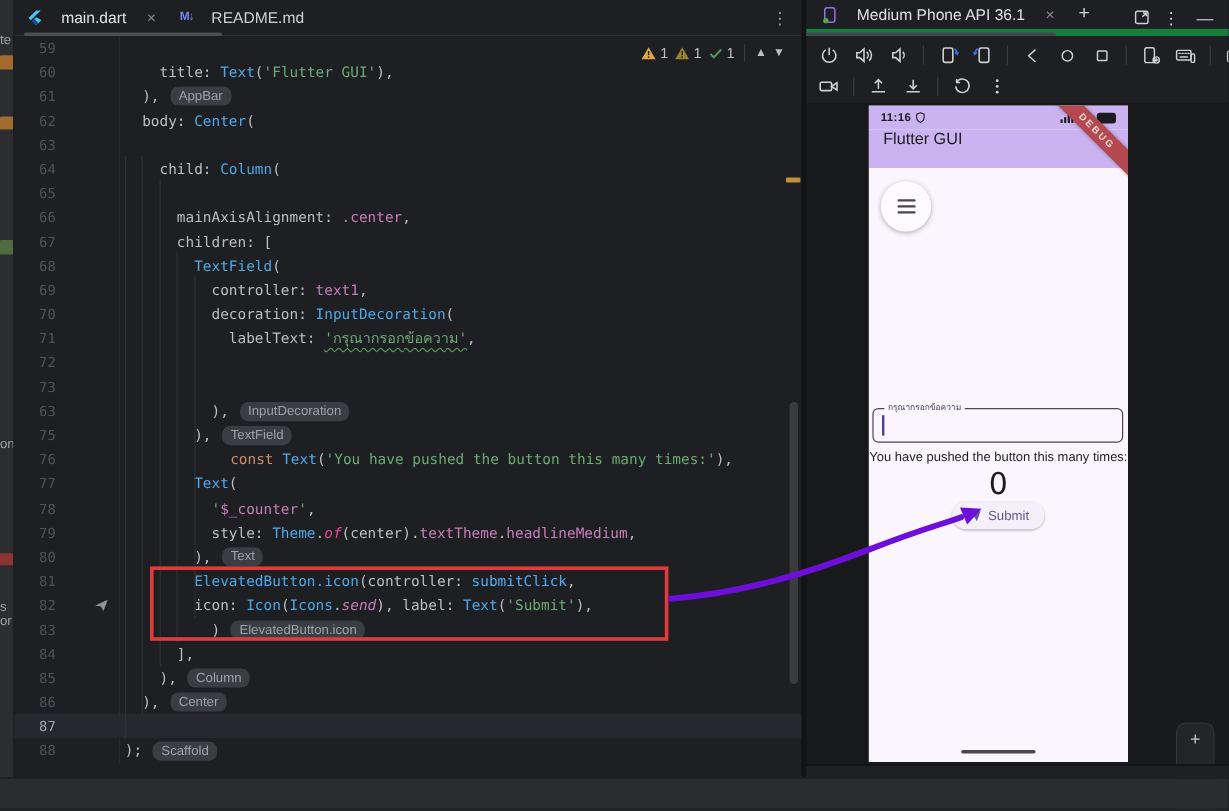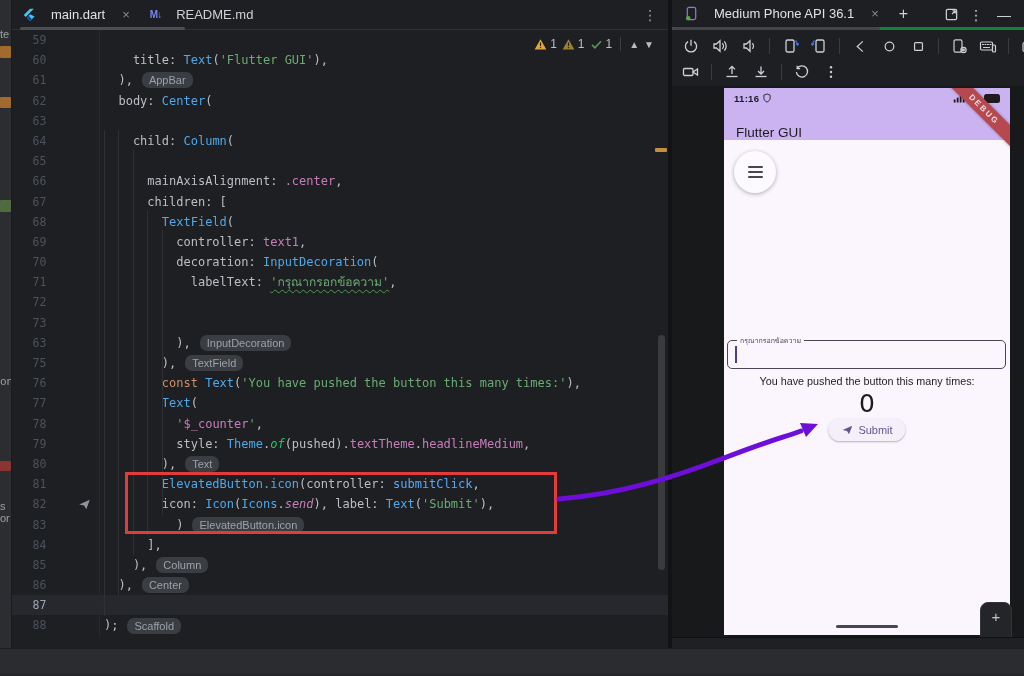--- a/index.html
+++ b/index.html
@@ -25,54 +25,54 @@
   
   #code-rows { position:absolute; left:0; top:30px; right:0; }
   .row { position:relative; display:flex; height:20.2px; align-items:center; }
   .row.caret { background:#26282E; }
   .gut { flex:0 0 88px; position:relative; text-align:center; padding-right:32px;
          font:11.5px "DejaVu Sans Mono", monospace; color:#4D535C; border-right:1px solid #27292D; height:100%; line-height:20.2px; }
   .row.caret .gut { color:#A1A6AE; }
   .gut-ico { position:absolute; left:66px; top:4px; width:13px; height:13px; color:#8F949B; }
   .code { font:12px/20.2px "DejaVu Sans Mono", monospace; white-space:pre; margin-left:4px; }
   .sy-d { color:#BCBEC4; } .sy-t { color:#4FA8E8; } .sy-s { color:#6AAB73; }
-  .sy-k { color:#CF8E6D; } .sy-m { color:#C77DBB; } .sy-f { color:#57AAF7; }
-  .sy-mi { color:#C77DBB; font-style:italic; } .sy-di { color:#22c55e; font-style:italic; }
+  .sy-k { color:#CF8E6D;margin-left:30px; } .sy-m { color:#C77DBB; } .sy-f { color:#57AAF7; }
+  .sy-mi { color:#C77DBB; font-style:italic; } .sy-di { color:#ec4899; font-style:italic; }
   .sy-sq { color:#6AAB73; text-decoration:underline wavy #4E9A57 1px; text-underline-offset:3px; }
   .chip { display:inline-flex; align-items:center; height:16px; margin-left:9px; padding:0 7px;
           background:#3A3D42; border-radius:7px; font:11px "Liberation Sans", sans-serif; color:#9DA2A9; white-space:nowrap; }
   .iguide { position:absolute; width:1px; background:#2E3033; }
   
   #inspections { position:absolute; top:37px; right:14px; display:flex; align-items:center; gap:5px; font-size:12px; color:#BCBEC4; }
   #inspections .cnt { margin-left:-2px; }
   #inspections svg { display:block; }
   .insp-sep { width:1px; height:14px; background:#3A3C40; margin:0 3px; }
   .chev { color:#B9BCC1; font-size:10px; }
   
   #ed-scroll-thumb { position:absolute; right:3px; top:335px; width:7px; height:235px; background:#4A4C50; opacity:.65; border-radius:4px; }
   #stripe-warn { position:absolute; right:1px; top:148px; width:12px; height:4px; background:#C0903A; border-radius:1px; }
   
   #splitter { position:absolute; left:668px; top:0; width:4px; height:648px; background:#121315; }
   
   #panel { position:absolute; left:672px; top:0; width:352px; height:648px; background:#1E1F22; }
-  #panel-tabbar { position:absolute; left:0; top:0; right:0; height:30px; border-bottom:3px solid #15803d; display:flex; align-items:center; font-size:13px; color:#DFE1E5; }
+  #panel-tabbar { position:absolute; left:0; top:0; right:0; height:30px; border-bottom:6px solid #15803d; display:flex; align-items:center; font-size:13px; color:#DFE1E5; }
   #panel-tab-underline { position:absolute; left:0; top:27px; width:208px; height:3px; background:#43454A; border-radius:2px; }
   .pt-ctl { position:absolute; top:7px; width:16px; height:16px; color:#CED0D6; }
   .toolbar { position:absolute; left:8px; display:flex; align-items:center; gap:7px; height:24px; }
   .tb-ico { width:22px; height:22px; display:flex; align-items:center; justify-content:center; color:#CED0D6; border-radius:4px; }
   .tb-sep { width:1px; height:16px; background:#3A3C40; margin:0 2px; }
   .tb-spacer { width:40px; }
   #viewport { position:absolute; left:0; top:86px; right:0; height:551px; background:#18191B; }
   #panel-bottom { position:absolute; left:0; top:637px; right:0; height:11px; background:#1E2023; border-top:1px solid #0E0F10; }
   
-  #phone { position:absolute; left:52px; top:2px; width:286px; height:547px; background:#FBF5FE; overflow:hidden; }
+  #phone { position:absolute; left:52px; top:2px; width:216px; height:547px; background:#FBF5FE; overflow:hidden; }
   #p-status { position:absolute; left:0; top:0; right:0; height:20px; background:#CBB3F1; display:flex; align-items:center; padding:0 10px; }
   #p-time { font-size:9.5px; font-weight:bold; color:#1D1B20; letter-spacing:.3px; }
   #p-status .spacer { flex:1; }
-  #p-appbar { position:absolute; left:0; top:20px; right:0; height:32px; background:#CBB3F1; display:flex; align-items:flex-end; padding-left:12px; }
+  #p-appbar { position:absolute; left:0; top:20px; right:0; height:32px; background:#CBB3F1; display:flex; align-items:flex-start; padding-left:12px; }
   #p-title { font-size:13.5px; color:#1D1B20; }
   #debug-wrap { position:absolute; right:0; top:0; width:70px; height:70px; overflow:hidden; pointer-events:none; }
   #debug-band { position:absolute; right:-34px; top:14px; width:120px; height:15px; background:#B5494F;
     transform:rotate(45deg); display:flex; align-items:center; justify-content:center;
     font-size:8px; font-weight:bold; color:#F2DBDC; letter-spacing:2px; box-shadow:0 0 3px rgba(0,0,0,.4); }
   #p-body { position:absolute; left:0; top:52px; right:0; bottom:0; }
   #fab-menu { position:absolute; left:10px; top:11px; width:42px; height:42px; border-radius:50%;
     background:#FDFAFF; box-shadow:0 1px 4px rgba(0,0,0,.30); display:flex; flex-direction:column; align-items:center; justify-content:center; gap:3px; }
   #fab-menu i { display:block; width:15px; height:1.8px; background:#47464F; border-radius:1px; }
   #tfield { position:absolute; left:3px; right:4px; top:200px; height:29px; border:1.4px solid #4E4459; border-radius:5px; }
@@ -96,21 +96,21 @@
   #red-box { position:absolute; left:125px; top:472px; width:432px; height:62px; border:3px solid #E23B3B; z-index:40; }
   #arrow-svg { position:absolute; left:0; top:0; width:1024px; height:676px; z-index:50; pointer-events:none; }
   svg { display:block; }
 </style>
 </head>
 <body>
 <div id="app">
 
   <div id="sliver">
       <span class="sliver-frag" style="top: 28px;">te</span>
-      <span class="sliver-frag" style="top: 376px; font-family: Liberation Mono, monospace;">on</span>
+      <span class="sliver-frag" style="top: 364px;">on</span>
       <span class="sliver-frag" style="top: 500px;">s</span>
       <span class="sliver-frag" style="top: 512px;">or</span>
       <div class="sliver-mark" style="top: 46px; height: 12px; background: rgb(160, 107, 44);"></div>
       <div class="sliver-mark" style="top: 97px; height: 11px; background: rgb(160, 107, 44);"></div>
       <div class="sliver-mark" style="top: 200px; height: 12px; background: rgb(79, 107, 64);"></div>
       <div class="sliver-mark" style="top: 461px; height: 10px; background: rgb(138, 52, 52);"></div>
     </div>
 
   <div id="editor">
     <div id="tabbar">
@@ -211,21 +211,21 @@
         <div class="row">
           <div class="gut">77</div>
           <span class="code"><span class="sy-d">        </span><span class="sy-t">Text</span><span class="sy-d">(</span></span>
         </div>
         <div class="row">
           <div class="gut">78</div>
           <span class="code"><span class="sy-d">          </span><span class="sy-s">'</span><span class="sy-m">$_counter</span><span class="sy-s">'</span><span class="sy-d">,</span></span>
         </div>
         <div class="row">
           <div class="gut">79</div>
-          <span class="code"><span class="sy-d">          style: </span><span class="sy-t">Theme</span><span class="sy-d">.</span><span class="sy-di">of</span><span class="sy-d">(pushed).</span><span class="sy-m">textTheme</span><span class="sy-d">.</span><span class="sy-m">headlineMedium</span><span class="sy-d">,</span></span>
+          <span class="code"><span class="sy-d">          style: </span><span class="sy-t">Theme</span><span class="sy-d">.</span><span class="sy-di">of</span><span class="sy-d">(center).</span><span class="sy-m">textTheme</span><span class="sy-d">.</span><span class="sy-m">headlineMedium</span><span class="sy-d">,</span></span>
         </div>
         <div class="row">
           <div class="gut">80</div>
           <span class="code"><span class="sy-d">        ),</span></span>
           <span class="chip">Text</span>
         </div>
         <div class="row">
           <div class="gut">81</div>
           <span class="code"><span class="sy-d">        </span><span class="sy-t">ElevatedButton.icon</span><span class="sy-d">(controller: </span><span class="sy-f">submitClick</span><span class="sy-d">,</span></span>
         </div>

